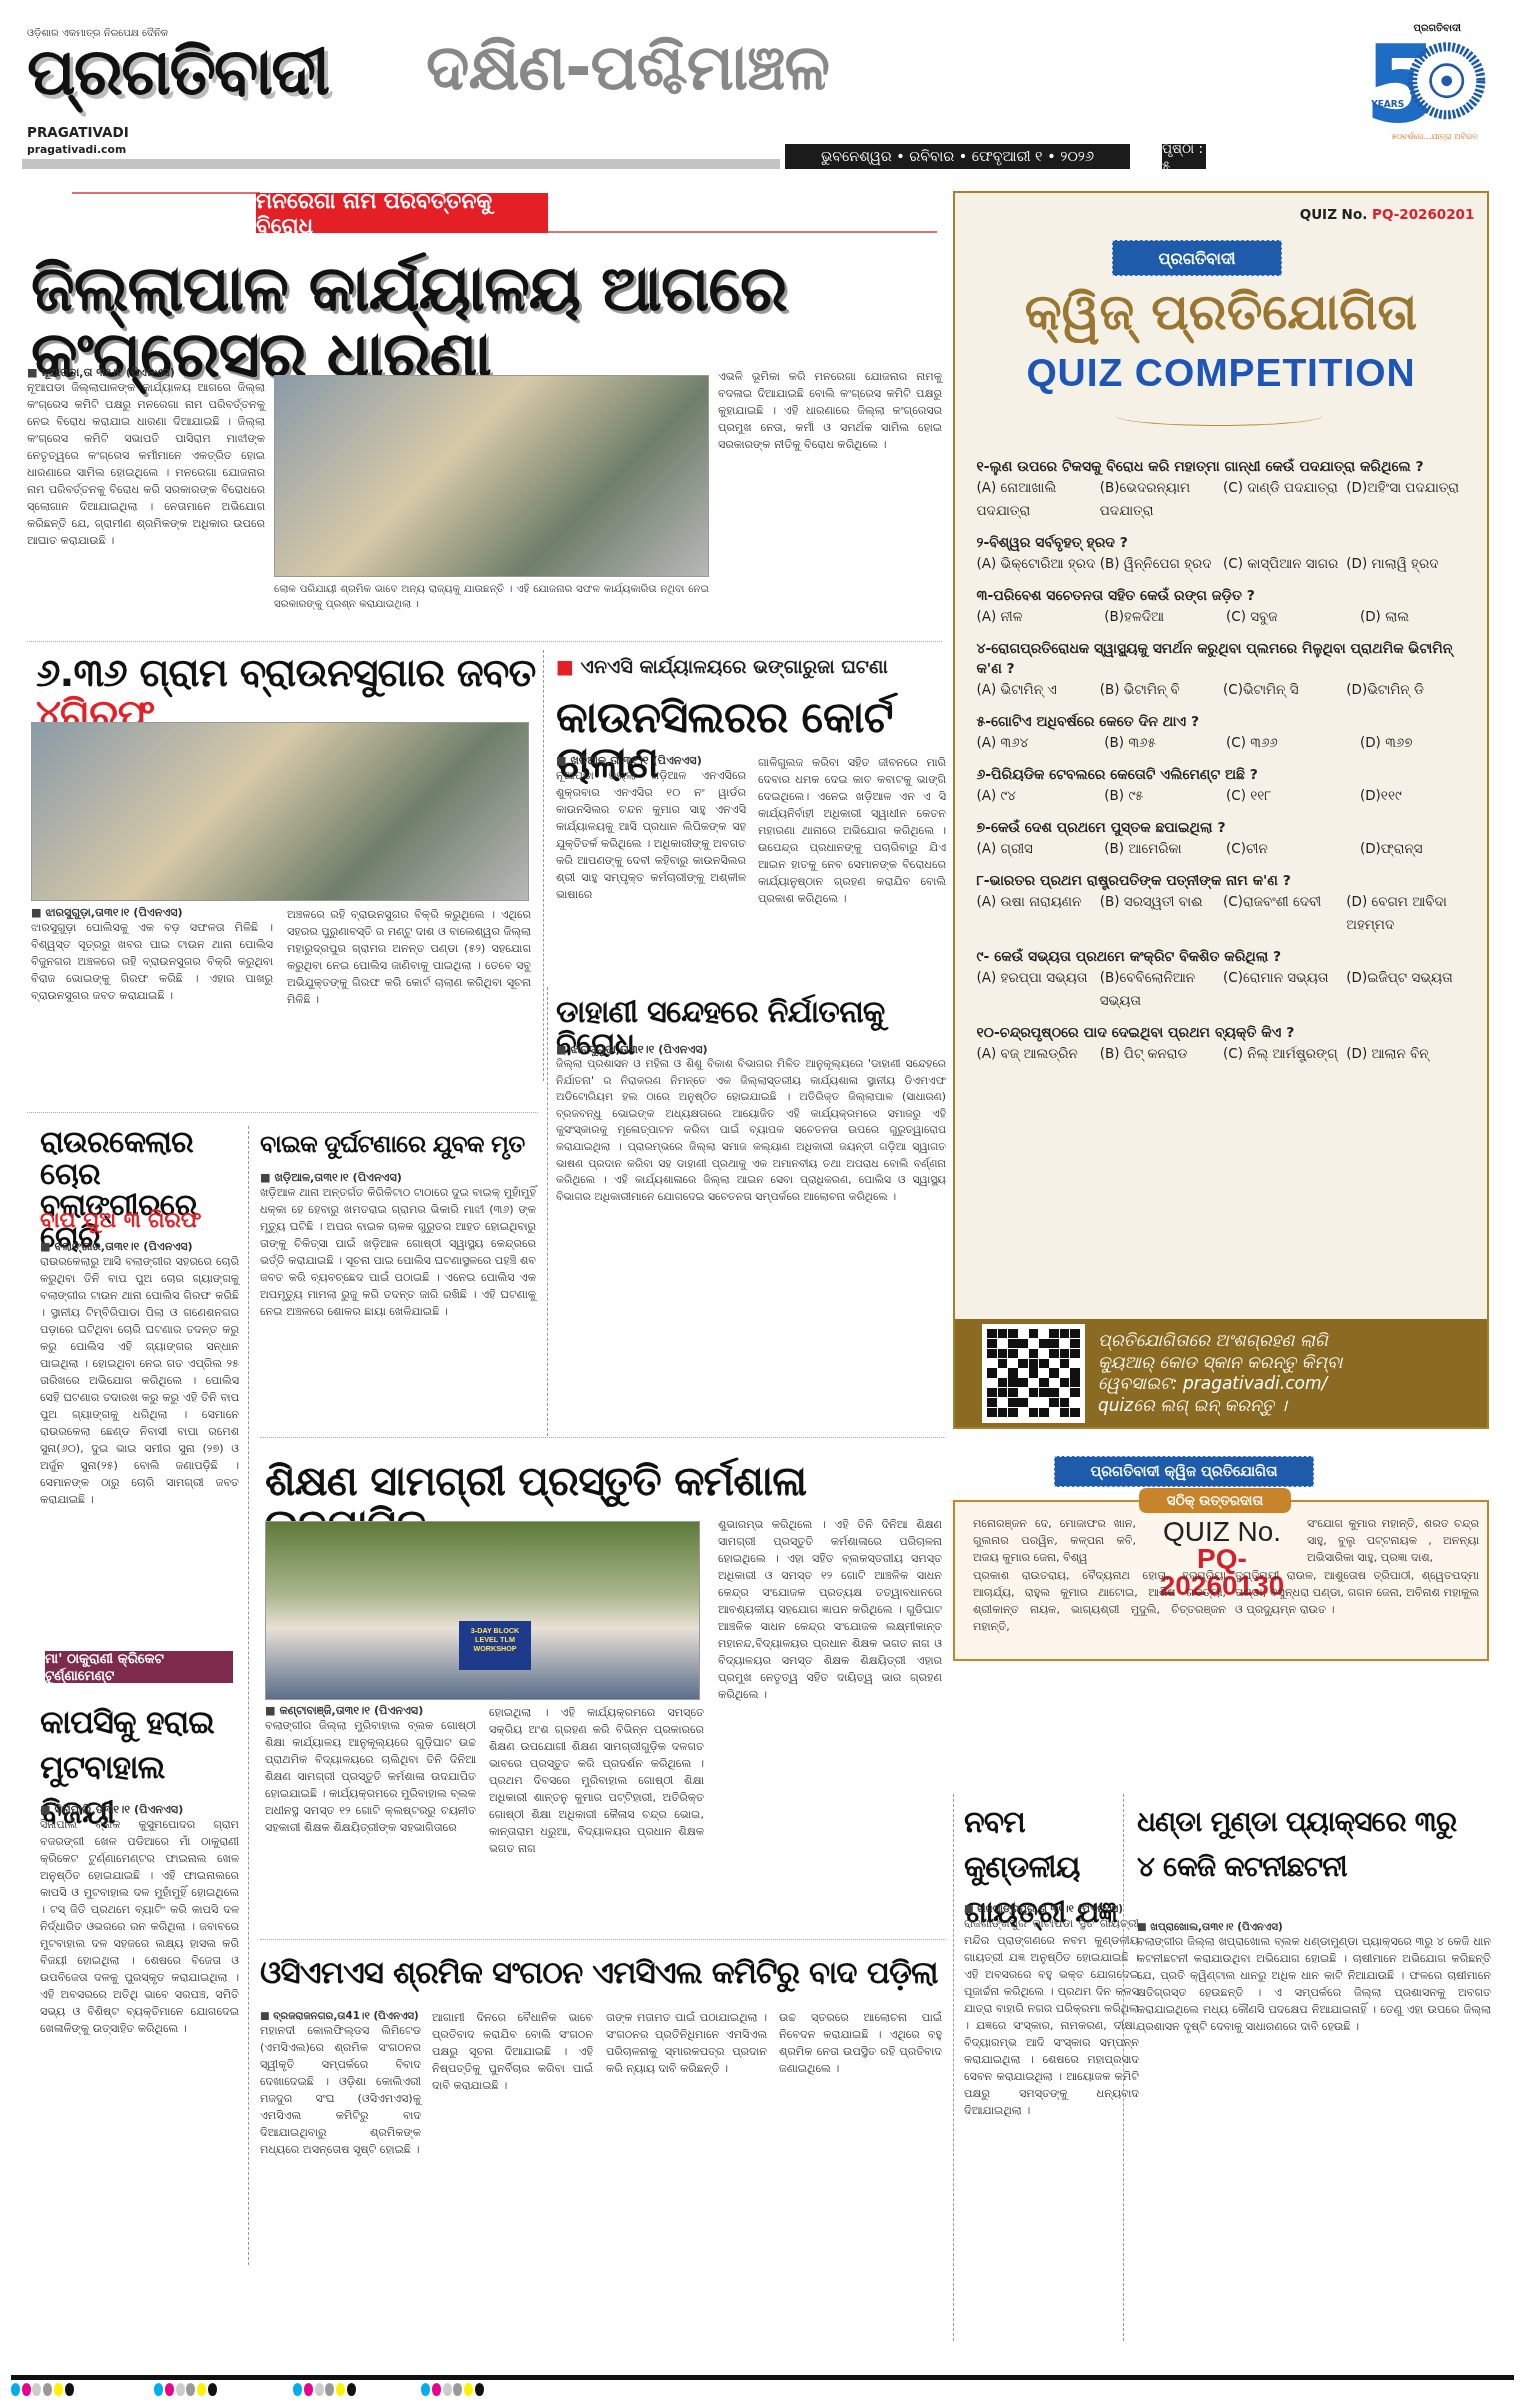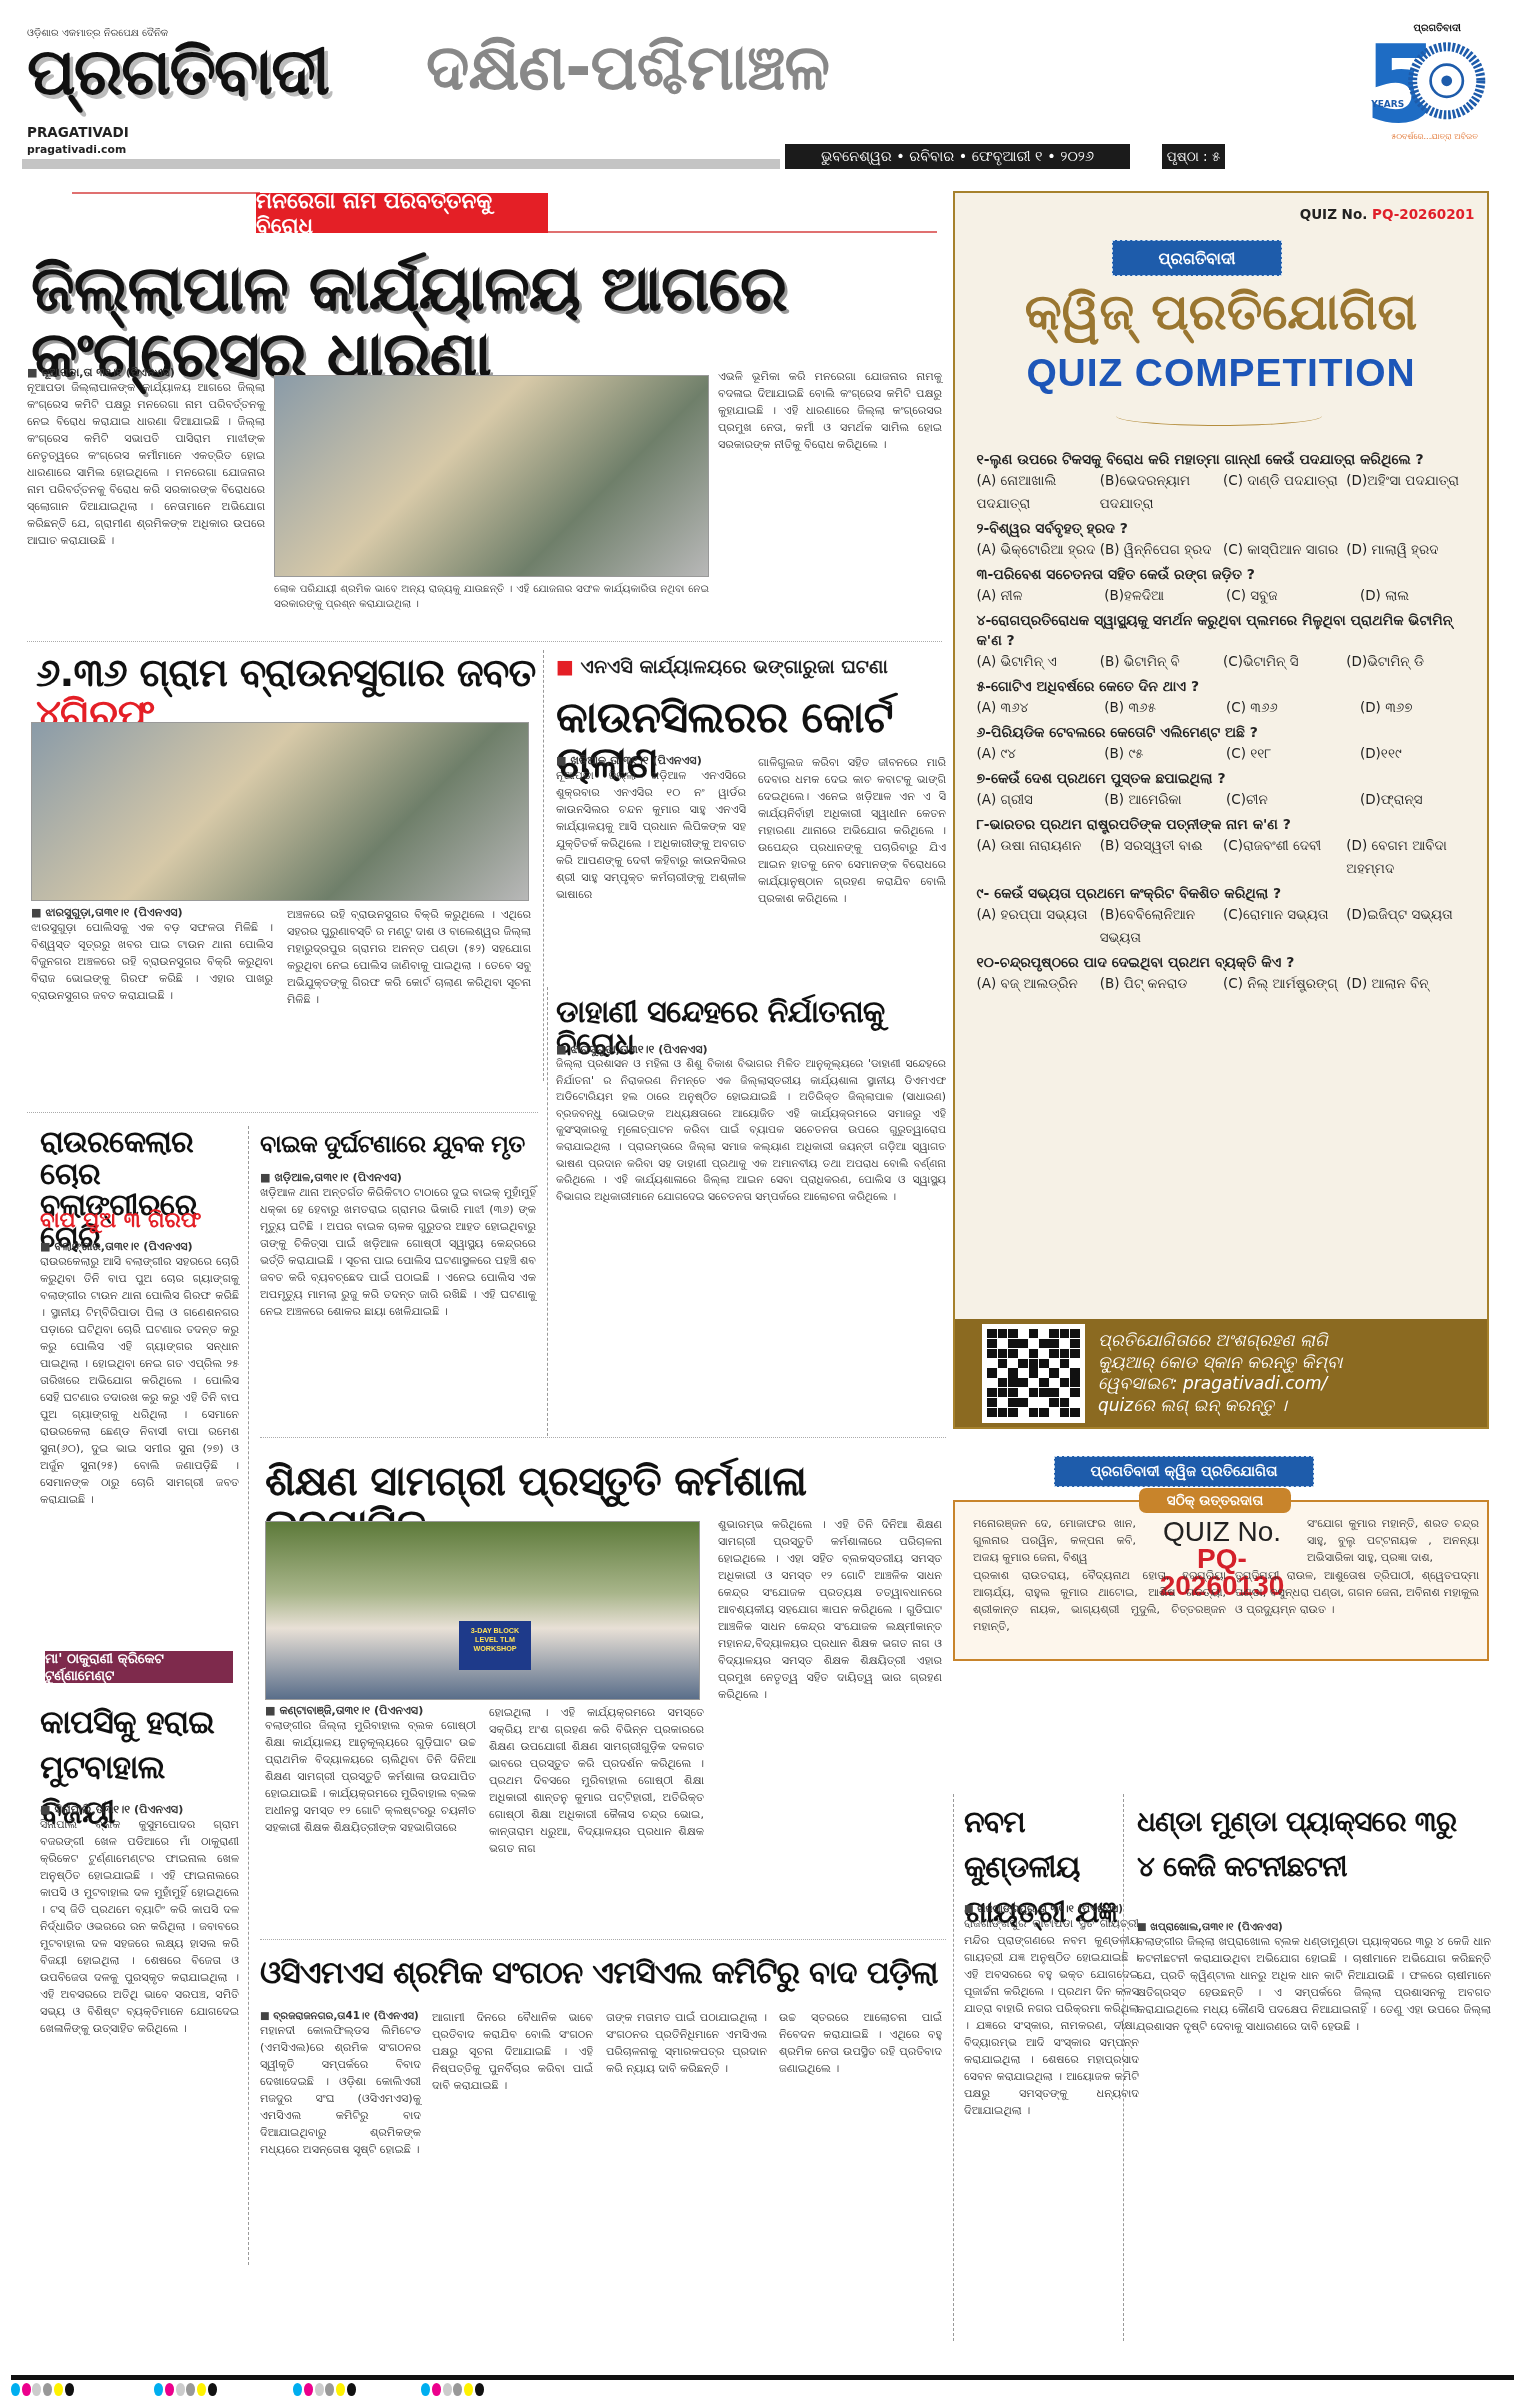--- a/index.html
+++ b/index.html
@@ -7,40 +7,40 @@
   .abs{position:absolute}
   .masthead-logo{left:27px;top:27px;width:305px}
   .tagline{font-size:10px;color:#333}
   .logo-word{font-size:65px;font-weight:900;color:#111;letter-spacing:-1.8px;line-height:1;text-shadow:3.6px 3.6px 0 #bbb}
   .logo-sub{font-size:13.5px;font-weight:bold;margin-top:20px}
   .logo-sub span{margin-right:54px}
   .section-title{left:426px;top:36px;font-size:63px;font-weight:900;color:#888;letter-spacing:-0.9px;line-height:1}
   .jubilee{left:1364px;top:18px;width:126px;height:130px}
   .grey-bar{left:22.4px;top:159px;width:758px;height:10px;background:#c4c4c4}
   .date-box{left:785px;top:144px;width:345px;height:25px;background:#1b1b1b;color:#fff;font-size:14.4px;display:flex;align-items:center;justify-content:center}
-  .page-box{left:1162px;top:144px;width:63px;height:25px;background:#1b1b1b;color:#fff;font-size:13.5px;display:flex;align-items:center;justify-content:center}
+  .page-box{left:1162px;top:144px;width:44px;height:25px;background:#1b1b1b;color:#fff;font-size:13.5px;display:flex;align-items:center;justify-content:center}
   .kicker-red{left:256px;top:193px;width:292px;height:40px;background:#e41f26;color:#fff;font-size:21.5px;font-weight:bold;display:flex;align-items:center;justify-content:center}
   .kicker-line{height:1.8px;background:#e07070}
   .hl-xl{font-weight:900;color:#111;line-height:1.05;letter-spacing:-0.9px}
   .body-text{font-size:11.2px;line-height:17px;color:#333;text-align:justify}
   .dateline{font-size:11.2px;font-weight:bold;color:#333}
   .dateline::before{content:"■ ";color:#444}
   .photo{background:linear-gradient(135deg,#8a9ba8,#d7c9a8 40%,#6f7f6a 70%,#b8b8b8);border:0.9px solid #999}
   .vsep{border-left:0.9px dashed #999}
   .hsep{border-top:1.8px dotted #aaa}
   
   .quiz{left:953px;top:191px;width:536px;height:1238px;background:#f6f1e6;border:2.7px solid #a6812c}
   .quiz-no{position:absolute;right:12.6px;top:12.6px;font-size:13.5px;font-weight:900;color:#222}
   .quiz-no b{color:#e0202a}
   .ribbon{position:absolute;left:157px;top:47px;width:170px;height:36px;background:#1e5cab;color:#fff;font-size:16px;font-weight:bold;display:flex;align-items:center;justify-content:center;border:0.9px dashed #cde}
   .quiz-odia{position:absolute;left:0;width:100%;top:90px;text-align:center;font-size:50px;font-weight:900;color:#9a7630}
   .quiz-en{position:absolute;left:0;width:100%;top:158px;text-align:center;font-size:39px;font-weight:900;color:#1d56b8;letter-spacing:0.9px;font-family:"Liberation Sans",sans-serif}
   .flourish{position:absolute;left:161px;top:213px;width:206px;height:20px;border-bottom:1.8px solid #b48d3c;border-radius:0 0 50% 50%}
   .qlist{position:absolute;left:21.5px;top:253px;width:493px}
-  .q{font-size:14px;font-weight:bold;color:#222;margin-top:3px;line-height:20px}
+  .q{font-size:14px;font-weight:bold;color:#222;margin-top:10px;line-height:20px}
   .opts{display:grid;grid-template-columns:1fr 1fr 1fr 1fr;font-size:13.5px;line-height:23px;color:#222}
   .opts.four{grid-template-columns:1.05fr 1fr 1.1fr 0.9fr}
   .qr-strip{position:absolute;left:0;bottom:0;width:100%;height:108px;background:#8b6a21;display:flex;align-items:center;padding-left:27px;gap:13px}
   .qr{width:103px;height:99px;background:#fff;padding:5.4px;display:grid;grid-template-columns:repeat(9,1fr);grid-template-rows:repeat(9,1fr);gap:0.9px}
   .qr i{background:#111}
   .qr i.w{background:#fff}
   .qr-text{color:#fff;font-size:17px;font-style:italic;line-height:21.5px}
   .ribbon2{left:1054px;top:1456px;width:260px;height:30.5px;background:#1e5cab;color:#fff;font-size:14.4px;font-weight:bold;display:flex;align-items:center;justify-content:center;border:0.9px dashed #cde}
   .winners{left:953px;top:1500px;width:536px;height:161px;border:2.7px solid #c8842b;background:#fdf6ec}
   .winners-tab{position:absolute;left:184px;top:-14.4px;width:152px;height:25px;background:#c8842b;color:#fff;font-size:13.5px;font-weight:bold;border-radius:7.2px;display:flex;align-items:center;justify-content:center}

